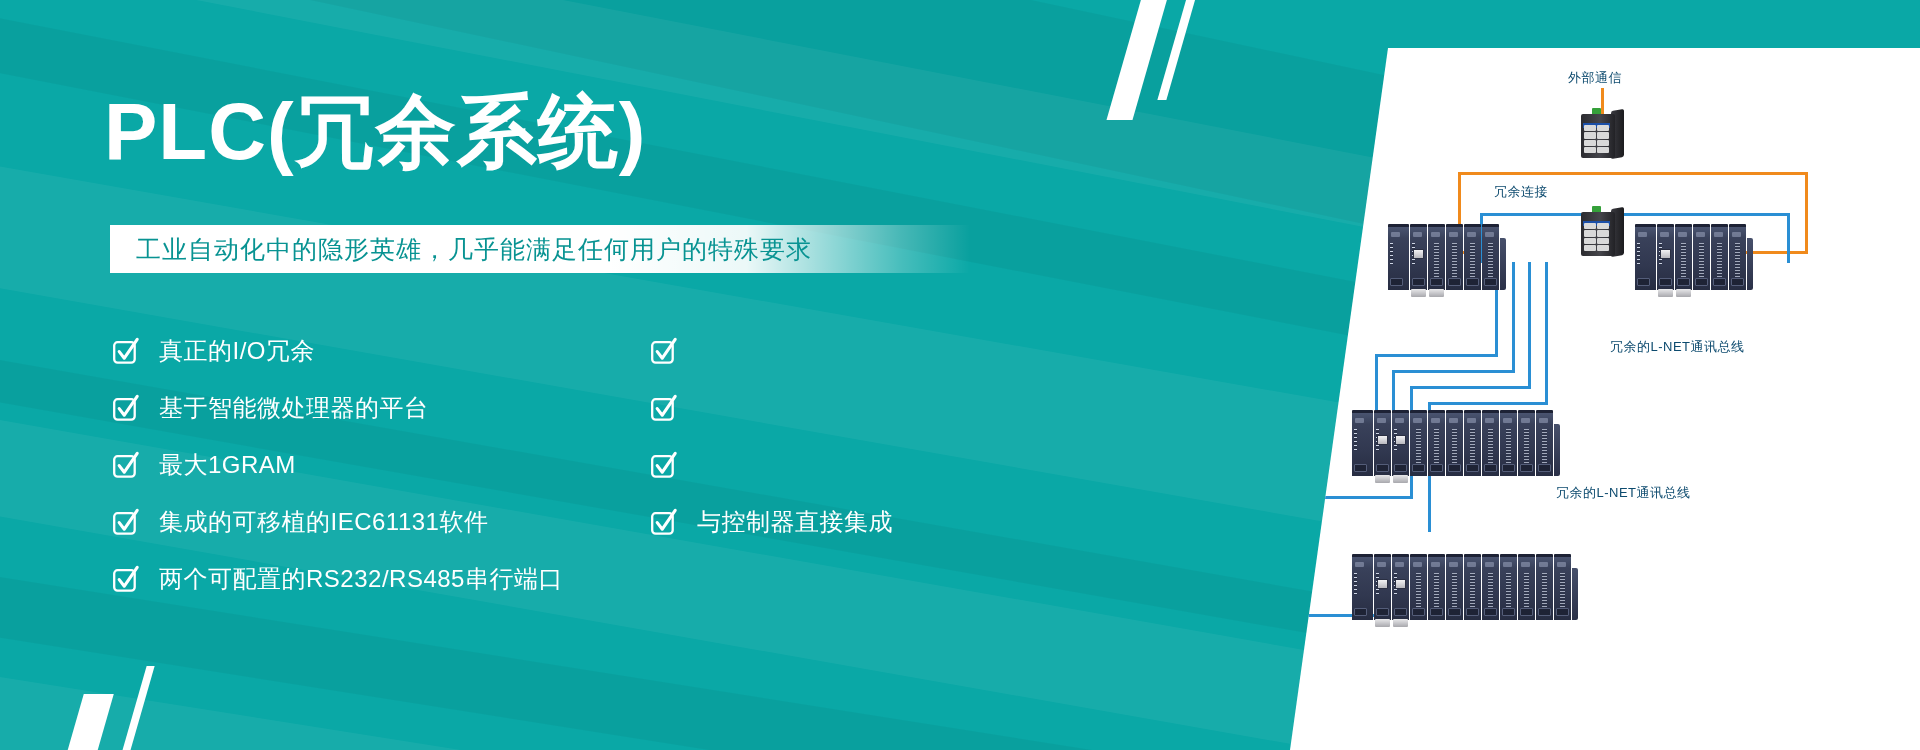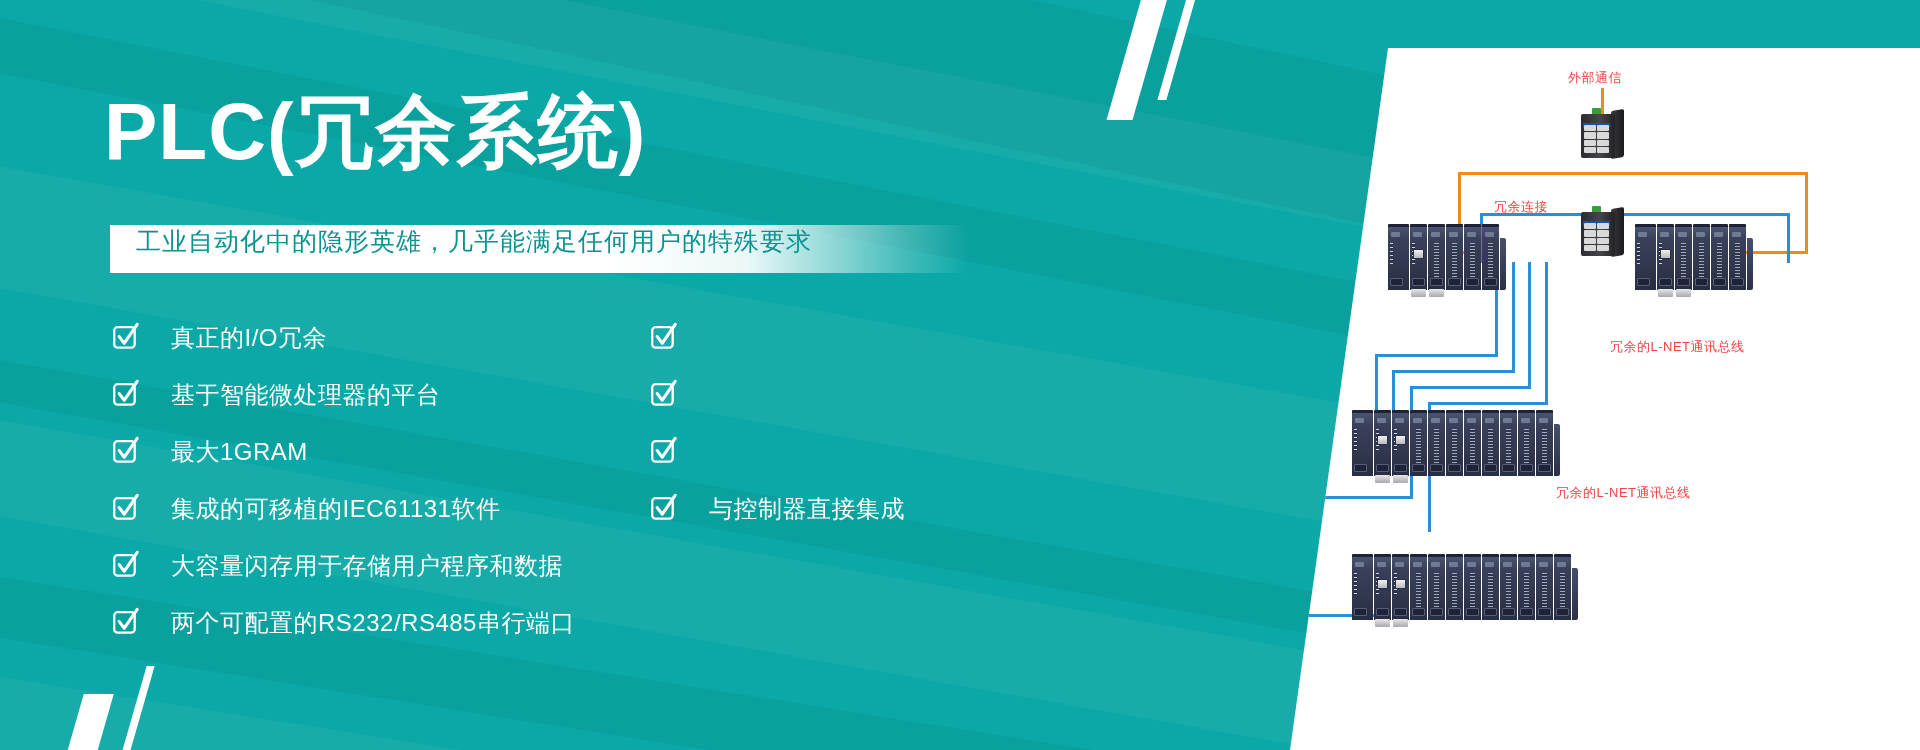--- a/index.html
+++ b/index.html
@@ -54,21 +54,21 @@
     color:#ffffff;
     line-height:1;
     white-space:nowrap;
   }
 
   .subtitle-band{
     position:absolute;
     left:110px; top:225px;
     width:860px; height:48px;
     background:linear-gradient(90deg,#ffffff 0%,#ffffff 58%,rgba(255,255,255,0.92) 74%,rgba(255,255,255,0.25) 92%,rgba(255,255,255,0) 100%);
-    display:flex; 
+    display:flex; align-items:center;
   }
   .subtitle-text{
     padding-left:26px;
     font-size:25px;
     color:#089392;
     letter-spacing:1px;
     white-space:nowrap;
   }
 
   
@@ -78,44 +78,44 @@
     width:1050px;
     display:flex;
     gap:18px;
   }
   .col{ display:flex; flex-direction:column; }
   .col.left{ width:520px; }
   .col.right{ width:480px; }
 
   .feature{
     display:flex;
-    align-items:flex-start;
+    align-items:center;
     height:57px;
-    gap:32px;
+    gap:20px;
   }
   .chk{
     flex:0 0 auto;
     width:27px; height:27px;
     position:relative;
     display:block;
   }
   .chk svg{ display:block; overflow:visible; }
   .feature-label{
     font-size:24px;
     color:#ffffff;
     letter-spacing:0.5px;
     white-space:nowrap;
   }
 
   
   .diagram{ position:absolute; inset:0; }
   .dlabel{
     position:absolute;
     font-size:13px;
-    color:#ef4444;
+    color:#0c4a6e;
     white-space:nowrap;
     letter-spacing:0.5px;
   }
   .wire{ position:absolute; background:#2a8fd4; }
   .wire.orange{ background:#f08a1c; }
 
   
   .switch{ position:absolute; }
   .sw-body{
     position:absolute; left:0; top:6px;
@@ -226,21 +226,21 @@
 
   <div class="slash" style="left:1128px;top:-30px;width:26px;height:150px;"></div>
   <div class="slash" style="left:1176px;top:-30px;width:9px;height:130px;"></div>
   <div class="slash" style="left:68px;top:694px;width:30px;height:110px;"></div>
   <div class="slash" style="left:128px;top:666px;width:8px;height:130px;"></div>
 
   <div class="panel">
     <div class="diagram">
 
       <span class="dlabel" style="left:278px;top:21px;">外部通信</span>
-      <span class="dlabel" style="left:204px;top:150px;">冗余连接</span>
+      <span class="dlabel" style="left:204px;top:135px;">冗余连接</span>
       <span class="dlabel" style="left:320px;top:290px;">冗余的L-NET通讯总线</span>
       <span class="dlabel" style="left:266px;top:436px;">冗余的L-NET通讯总线</span>
 
       <div class="wire orange" style="left:311px;top:40px;width:3px;height:32px;"></div>
       <div class="wire orange" style="left:168px;top:124px;width:350px;height:3px;"></div>
       <div class="wire orange" style="left:168px;top:124px;width:3px;height:82px;"></div>
       <div class="wire orange" style="left:515px;top:124px;width:3px;height:82px;"></div>
       <div class="wire orange" style="left:168px;top:203px;width:23px;height:3px;"></div>
       <div class="wire orange" style="left:452px;top:203px;width:66px;height:3px;"></div>
 
@@ -521,29 +521,20 @@
           </span>
           <span class="feature-label">集成的可移植的IEC61131软件</span>
         </div>
         <div class="feature">
           <span class="chk">
             <svg width="30" height="30" viewBox="0 0 30 30" aria-hidden="true">
               <rect x="2.2" y="5.2" width="20.5" height="20.5" rx="3.4" ry="3.4" fill="none" stroke="#ffffff" stroke-width="2.3"></rect>
               <path d="M7.2 14.6 L12.3 21.2 L25.2 2.4" fill="none" stroke="#ffffff" stroke-width="3.1" stroke-linecap="round" stroke-linejoin="round"></path>
             </svg>
           </span>
-          <span class="feature-label">大容量闪存用于存储用户程序和数据</span>
-        </div>
-        <div class="feature">
-          <span class="chk">
-            <svg width="30" height="30" viewBox="0 0 30 30" aria-hidden="true">
-              <rect x="2.2" y="5.2" width="20.5" height="20.5" rx="3.4" ry="3.4" fill="none" stroke="#ffffff" stroke-width="2.3"></rect>
-              <path d="M7.2 14.6 L12.3 21.2 L25.2 2.4" fill="none" stroke="#ffffff" stroke-width="3.1" stroke-linecap="round" stroke-linejoin="round"></path>
-            </svg>
-          </span>
           <span class="feature-label">两个可配置的RS232/RS485串行端口</span>
         </div>
       </div>
     <div class="col right" id="col-right">
         <div class="feature">
           <span class="chk">
             <svg width="30" height="30" viewBox="0 0 30 30" aria-hidden="true">
               <rect x="2.2" y="5.2" width="20.5" height="20.5" rx="3.4" ry="3.4" fill="none" stroke="#ffffff" stroke-width="2.3"></rect>
               <path d="M7.2 14.6 L12.3 21.2 L25.2 2.4" fill="none" stroke="#ffffff" stroke-width="3.1" stroke-linecap="round" stroke-linejoin="round"></path>
             </svg>

